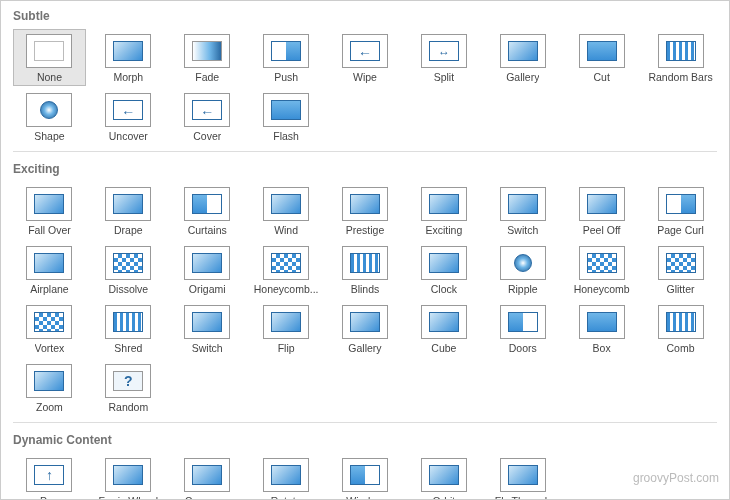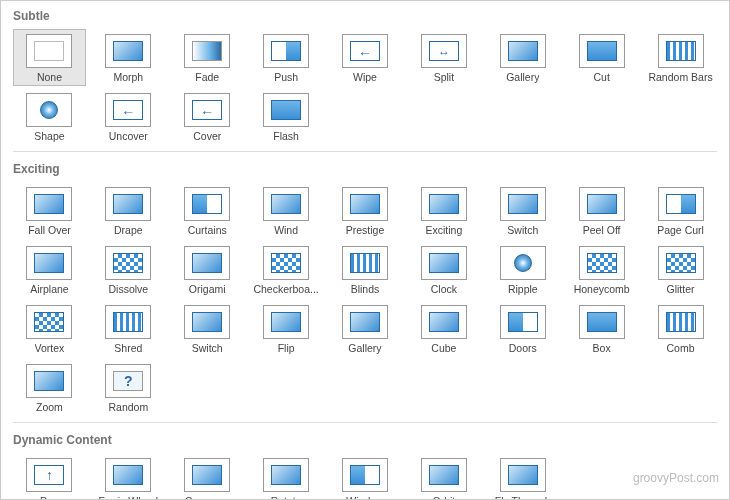--- a/index.html
+++ b/index.html
@@ -294,21 +294,21 @@
         <div class="item">
           <div class="thumb">
             <div class="ic-generic"></div>
           </div>
           <div class="label">Origami</div>
         </div>
         <div class="item">
           <div class="thumb">
             <div class="ic-pattern"></div>
           </div>
-          <div class="label">Checkerboa...</div>
+          <div class="label">Honeycomb...</div>
         </div>
         <div class="item">
           <div class="thumb">
             <div class="ic-bars"></div>
           </div>
           <div class="label">Blinds</div>
         </div>
         <div class="item">
           <div class="thumb">
             <div class="ic-generic"></div>

